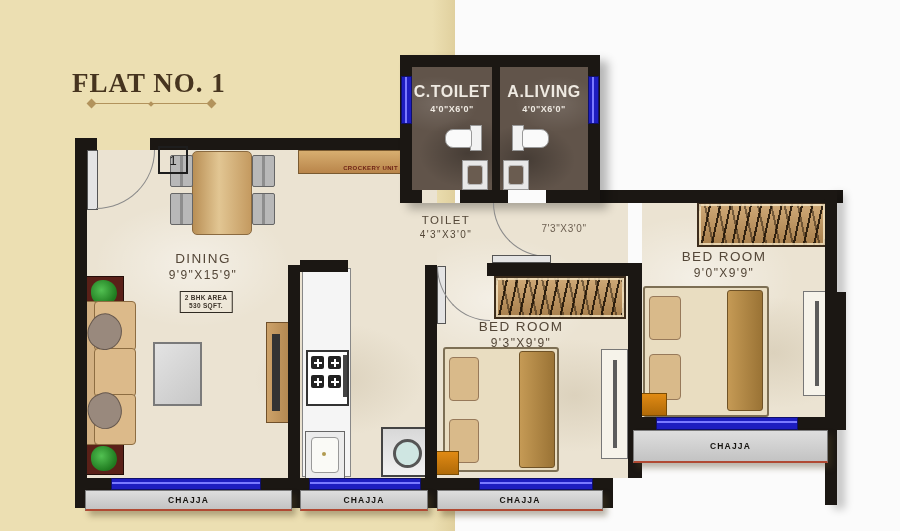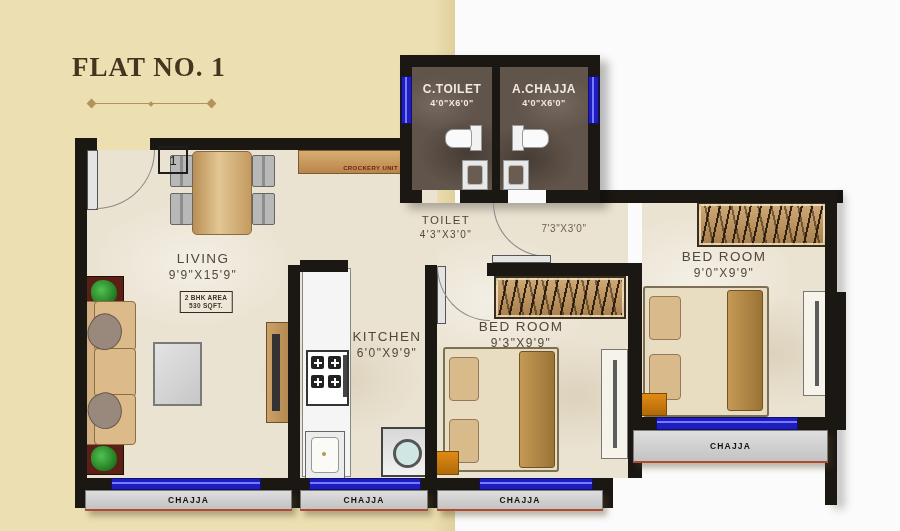--- a/index.html
+++ b/index.html
@@ -29,31 +29,31 @@
   .blanket{position:absolute;background:linear-gradient(to right,#c59a55,#9a7335);border:1px solid #6f5226;border-radius:3px;}
   .cabinet{position:absolute;background:#f6f3ea;border:1.5px solid #777;}
   .cabline{position:absolute;background:#5c5c5c;}
   .nightstand{position:absolute;background:linear-gradient(#e08a14,#b06a08);border:1px solid #7a4c04;}
   .chair{position:absolute;background:#b8b8b8;border:1px solid #666;border-radius:2px;
     background-image:linear-gradient(to right,transparent 0 45%,#8d8d8d 45% 55%,transparent 55%);}
   .plantbox{position:absolute;background:#5a2018;border:1px solid #240d08;}
   .plant{position:absolute;background:radial-gradient(circle at 40% 40%, #52c152, #1f7a1f 70%);border-radius:46% 54% 50% 50%;}
   .doorleaf{position:absolute;background:#e4e4e4;border:1px solid #555;}
   .tlabel{position:absolute;text-align:center;color:#efeae2;letter-spacing:.5px;line-height:1.35;font-weight:bold;}
-  .tlabel .nm{font-size:12px;text-align:center;}
+  .tlabel .nm{font-size:16px;text-align:center;}
   .tlabel .dm{font-size:9px;}
 </style>
 </head>
 <body>
 
 <div id="canvas">
 
   <div class="abs" style="left:0;top:0;width:455px;height:531px;background:linear-gradient(to right,#ecdfb2 0 95%,#e0d09e 100%);"></div>
 
-  <div class="abs" style="left:72px;top:52px;font-family:'Liberation Serif',serif;font-size:27px;font-weight:bold;color:#46341f;letter-spacing:1px;">FLAT NO. 1</div>
+  <div class="abs" style="left:72px;top:68px;font-family:'Liberation Serif',serif;font-size:27px;font-weight:bold;color:#46341f;letter-spacing:1px;">FLAT NO. 1</div>
   <div class="abs" style="left:88px;top:99px;width:128px;height:9px;">
     <div class="abs" style="left:4px;top:4px;width:120px;height:1px;background:#b2935c;"></div>
     <div class="abs" style="left:0;top:1px;width:7px;height:7px;background:#b2935c;transform:rotate(45deg);"></div>
     <div class="abs" style="left:61px;top:2.5px;width:4px;height:4px;background:#b2935c;transform:rotate(45deg);"></div>
     <div class="abs" style="left:120px;top:1px;width:7px;height:7px;background:#b2935c;transform:rotate(45deg);"></div>
   </div>
 
   <div class="floor" style="left:87px;top:150px;width:350px;height:328px;"></div>
   <div class="floor" style="left:437px;top:203px;width:191px;height:275px;"></div>
   <div class="floor" style="left:642px;top:203px;width:183px;height:214px;"></div>
@@ -192,54 +192,50 @@
     </div>
     <div class="abs" style="left:103px;top:105px;width:24px;height:28px;background:#e8e8e8;border:1px solid #999;">
       <div style="position:absolute;left:4px;top:4px;width:14px;height:18px;background:#6a5c50;border:1px solid #bbb;border-radius:3px;"></div>
     </div>
 
     <div class="tlabel" style="left:12px;top:26px;width:80px;">
       <div class="nm">C.TOILET</div>
       <div class="dm">4'0"X6'0"</div>
     </div>
     <div class="tlabel" style="left:100px;top:26px;width:88px;">
-      <div class="nm">A.CHAJJA</div>
+      <div class="nm">A.LIVING</div>
       <div class="dm">4'0"X6'0"</div>
     </div>
   </div>
 
   <div class="doorleaf" style="left:87px;top:150px;width:9px;height:58px;"></div>
   <div class="arc" style="left:96px;top:150px;width:58px;height:58px;border-right:1.6px solid #8a8a8a;border-bottom:1.6px solid #8a8a8a;border-bottom-right-radius:100% 100%;"></div>
   <div class="abs" style="left:158px;top:146px;width:26px;height:24px;border:2px solid #1d1d1d;display:flex;align-items:center;justify-content:center;">
     <span style="font-size:13px;color:#1d1d1d;">1</span>
   </div>
   <div class="arc" style="left:493px;top:203px;width:54px;height:53px;border-left:1.6px solid #8a8a8a;border-bottom:1.6px solid #8a8a8a;border-bottom-left-radius:100% 100%;"></div>
   <div class="doorleaf" style="left:492px;top:255px;width:57px;height:6px;"></div>
   <div class="doorleaf" style="left:437px;top:266px;width:7px;height:56px;"></div>
   <div class="arc" style="left:437px;top:266px;width:52px;height:54px;border-left:1.6px solid #8a8a8a;border-bottom:1.6px solid #8a8a8a;border-bottom-left-radius:100% 100%;"></div>
 
   <div class="lbl" style="left:203px;top:250px;">
-    <div class="nm">LIVING</div>
+    <div class="nm">DINING</div>
     <div class="dm">9'9"X15'9"</div>
   </div>
   <div class="abs" style="left:206px;top:291px;transform:translateX(-50%);border:1.5px solid #2f2a22;padding:2px 4px;text-align:center;line-height:1.2;">
     <div style="font-size:6.5px;font-weight:bold;color:#3d342a;letter-spacing:.3px;">2 BHK AREA</div>
     <div style="font-size:6.5px;font-weight:bold;color:#3d342a;letter-spacing:.3px;">530 SQFT.</div>
   </div>
   <div class="lbl" style="left:446px;top:213px;">
     <div style="font-size:11.5px;">TOILET</div>
     <div style="font-size:10px;">4'3"X3'0"</div>
   </div>
   <div class="lbl" style="left:564px;top:222px;">
     <div style="font-size:10px;color:#6b5e50;letter-spacing:.6px;">7'3"X3'0"</div>
   </div>
-  <div class="lbl" style="left:387px;top:328px;">
-    <div class="nm">KITCHEN</div>
-    <div class="dm">6'0"X9'9"</div>
-  </div>
   <div class="lbl" style="left:521px;top:318px;">
     <div class="nm">BED ROOM</div>
     <div class="dm">9'3"X9'9"</div>
   </div>
   <div class="lbl" style="left:724px;top:248px;">
     <div class="nm">BED ROOM</div>
     <div class="dm">9'0"X9'9"</div>
   </div>
 
 </div>

